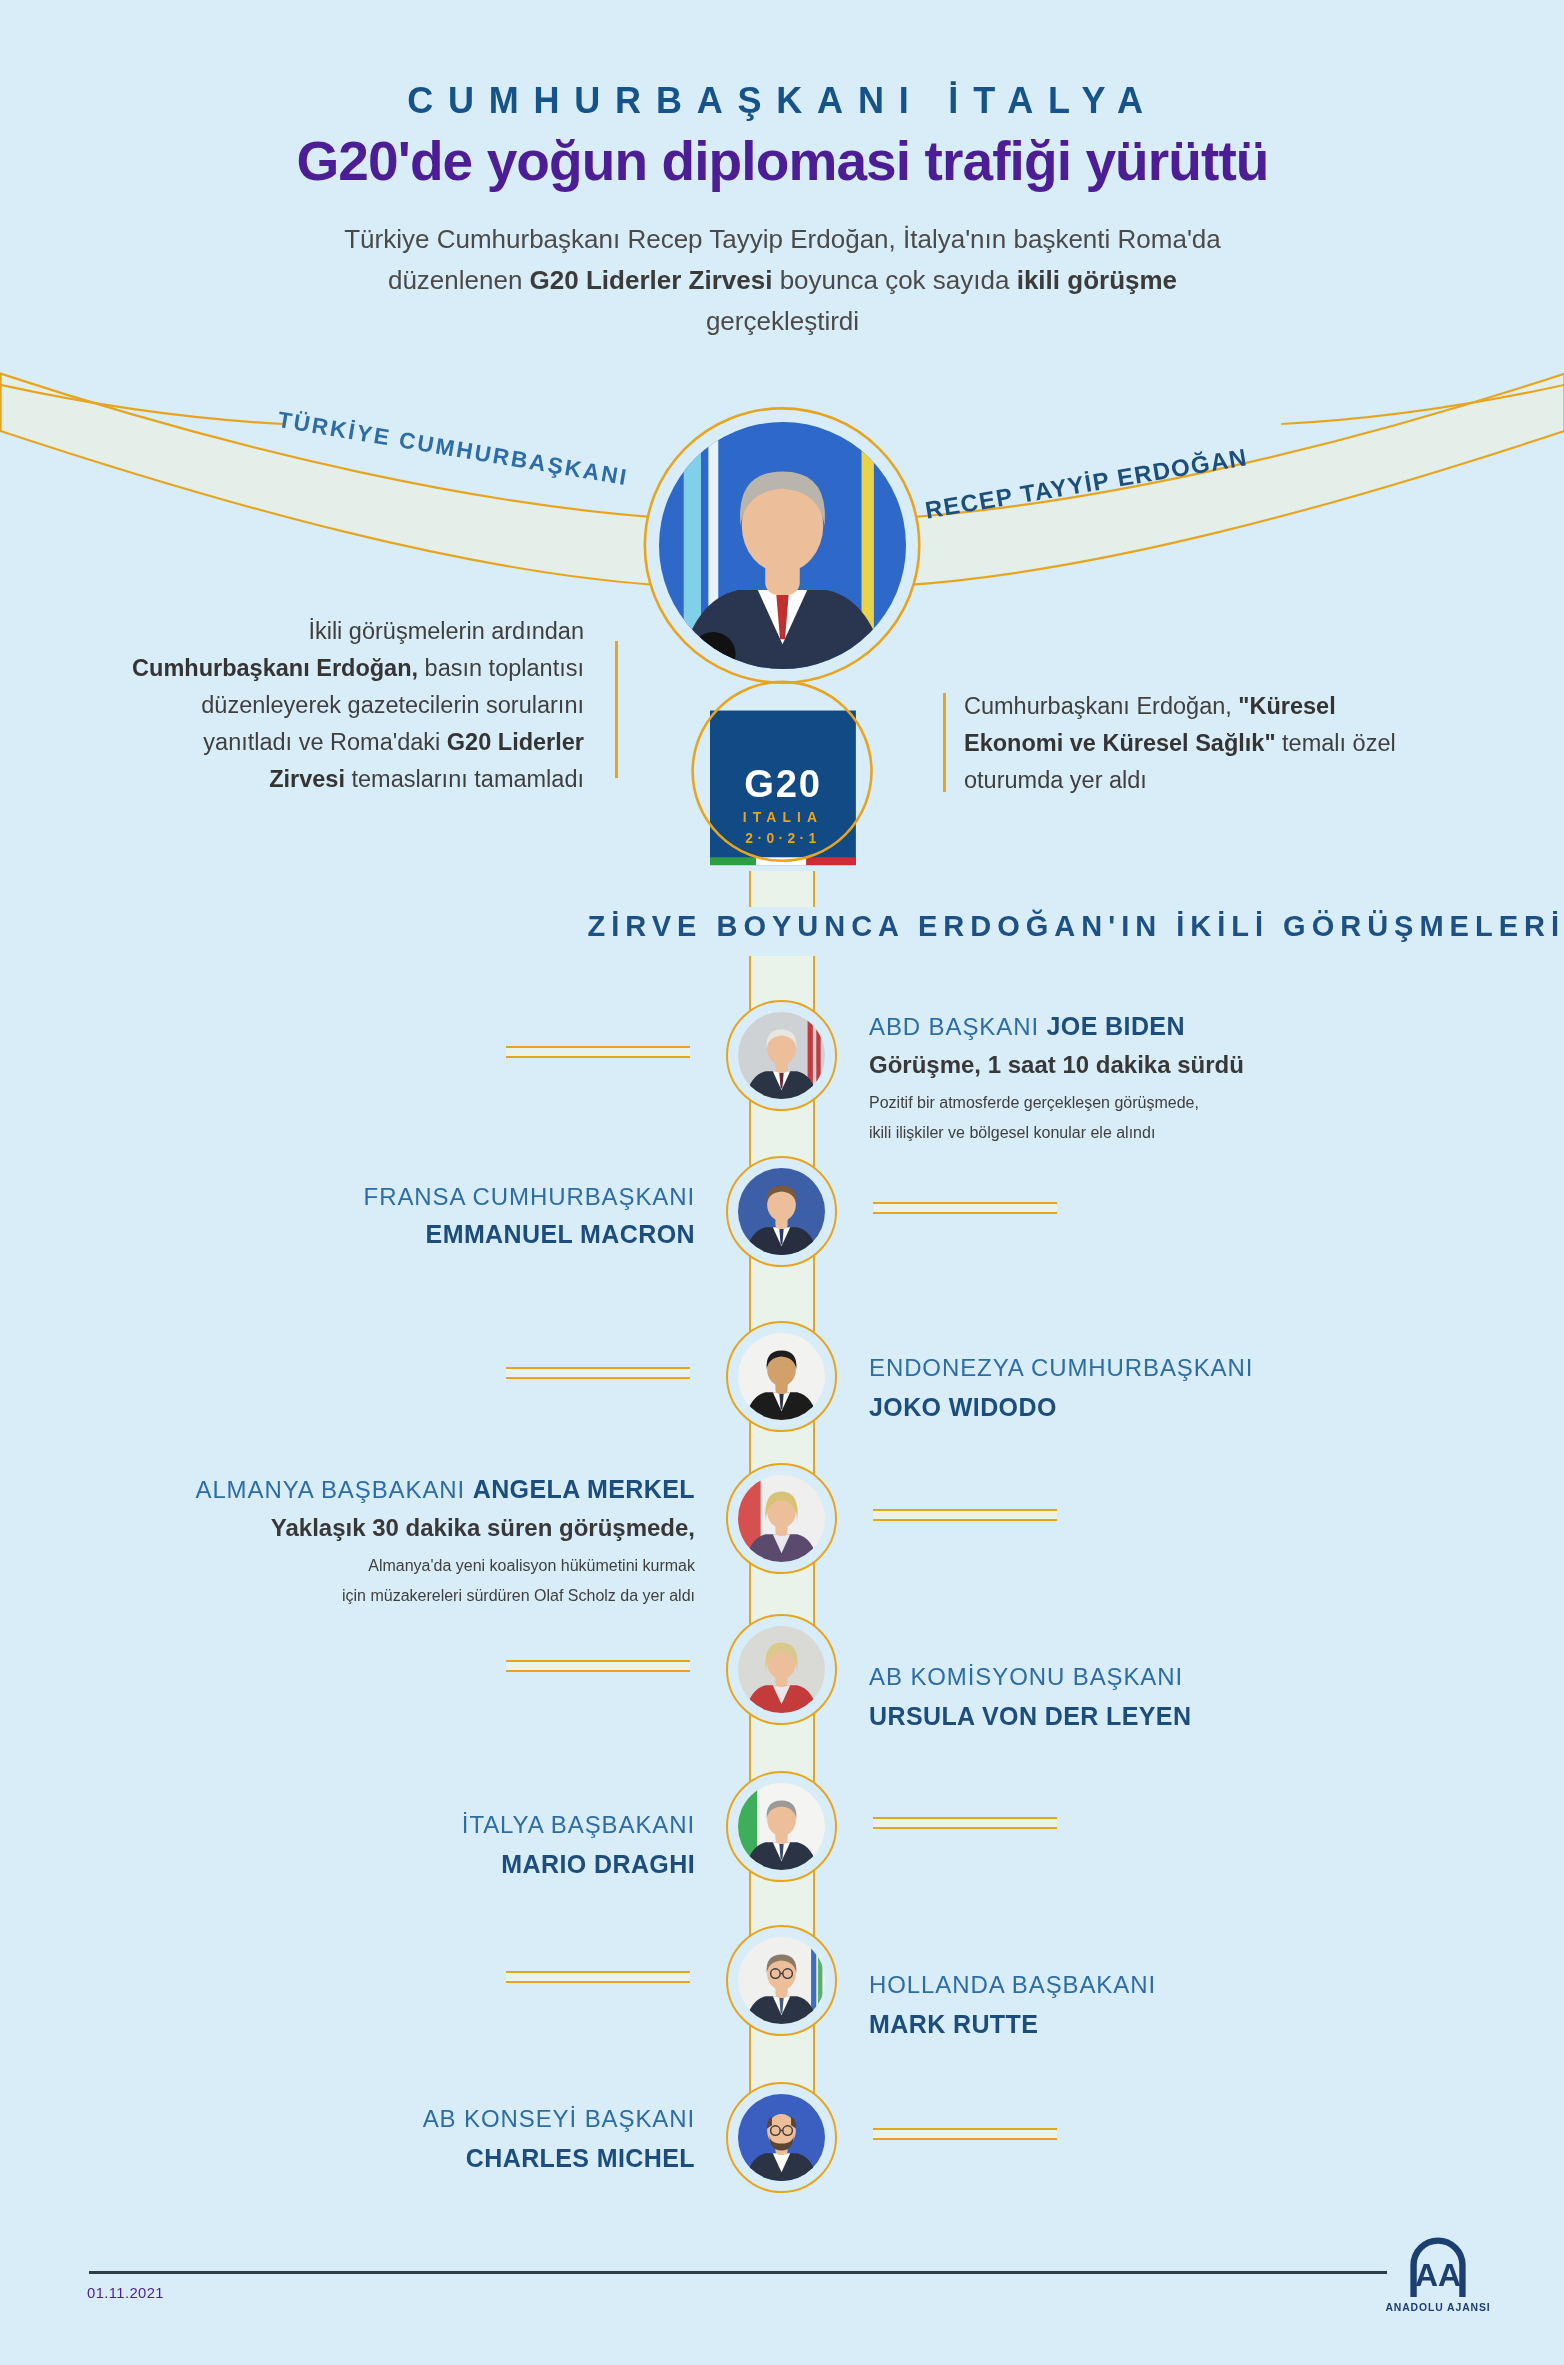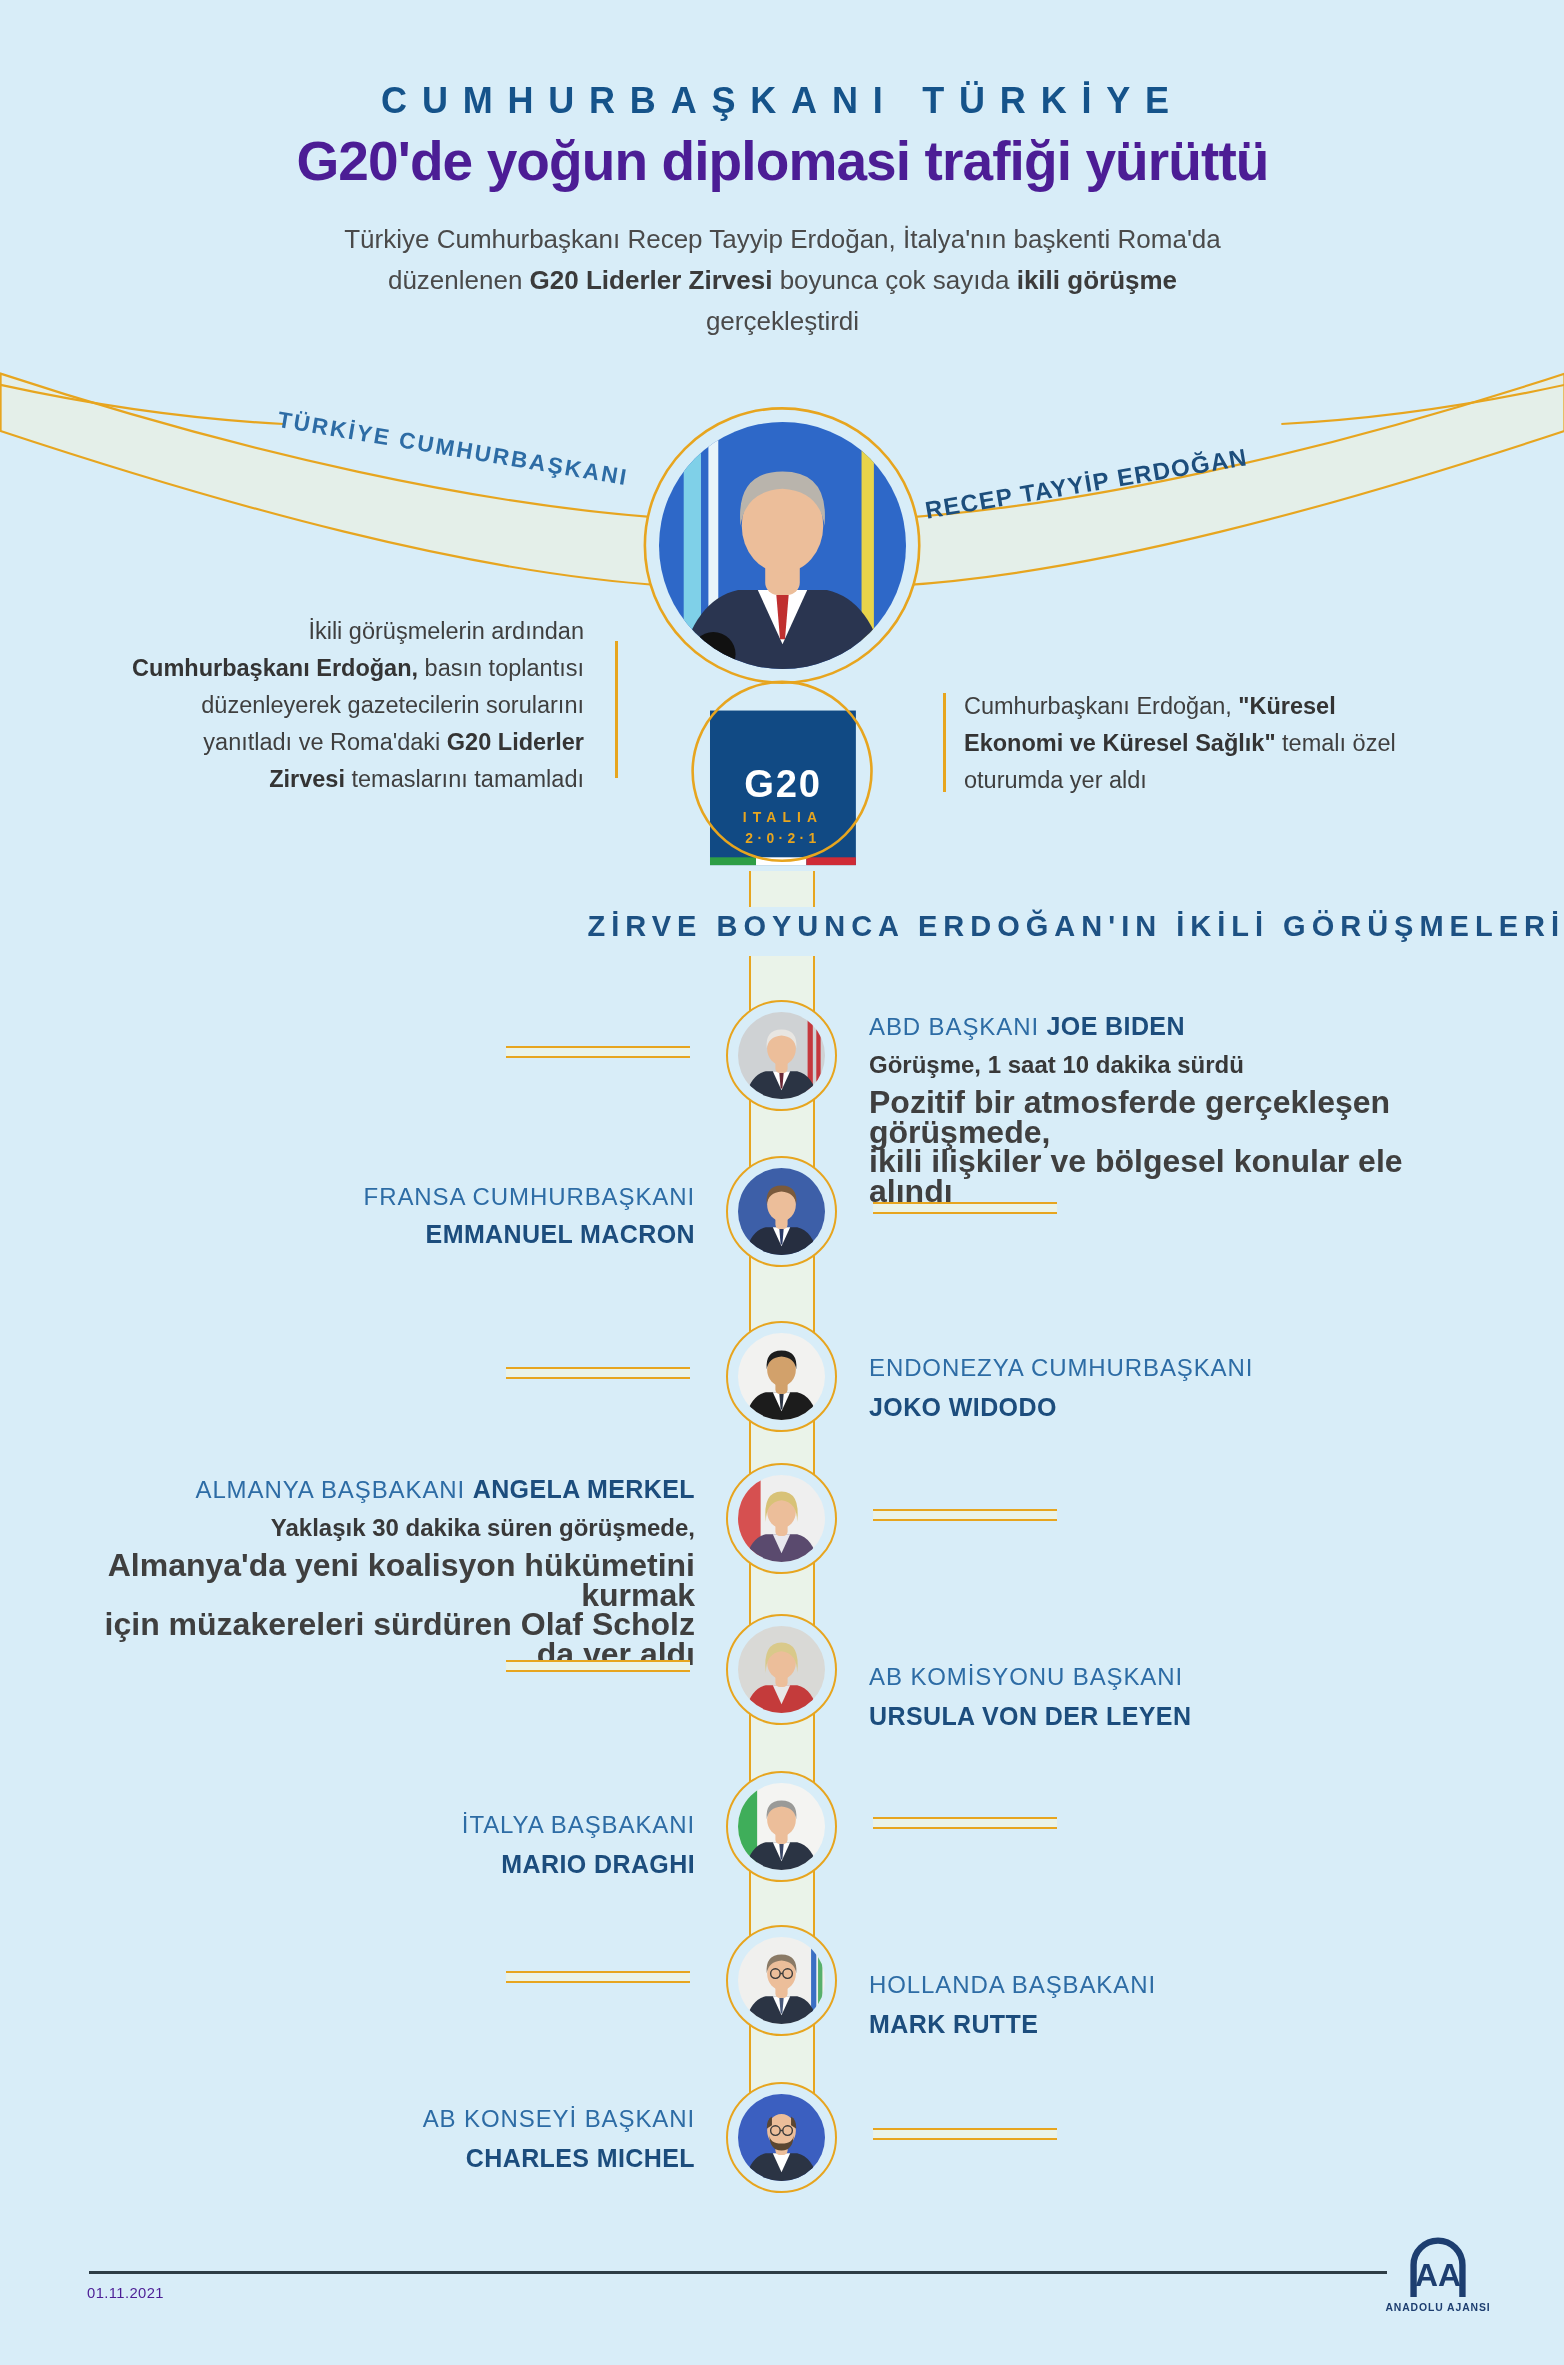--- a/index.html
+++ b/index.html
@@ -75,35 +75,35 @@
     border-radius:50%;overflow:hidden;
   }
   .pphoto svg{width:100%;height:100%;display:block;}
   
   .ltext{width:608px;margin-top:22px;}
   .ltext-right{left:869px;text-align:left;}
   .ltext-left{left:87px;text-align:right;}
   .role{font-size:24px;color:#2d6ca5;letter-spacing:0.9px;font-weight:400;line-height:29.5px;}
   .lname{font-size:25px;color:#1c4d7d;font-weight:700;letter-spacing:0.4px;line-height:29.5px;}
   .lbold{font-size:24px;font-weight:700;color:#383838;line-height:29.5px;}
-  .ldesc{font-size:32px;font-weight:700;color:#3f3f3f;line-height:29.5px;}
+  .ldesc{font-size:16px;font-weight:400;color:#3f3f3f;line-height:29.5px;}
   .mt12{margin-top:10.4px;} .mt10{margin-top:8.7px;}
   
   .footer-line{left:89px;top:2271px;width:1298px;height:2.6px;background:#2e3d46;}
   .footer-date{left:87px;top:2285px;font-size:14.8px;color:#4c1d95;letter-spacing:0.4px;}
   .aa-logo{left:1406px;top:2231px;width:64px;height:68px;}
   .aa-label{left:1364px;top:2302px;width:148px;text-align:center;
     font-size:10.4px;font-weight:700;color:#1d3e70;letter-spacing:0.9px;}
 </style>
 </head>
 <body>
 
 <div class="canvas">
 
-  <div class="abs kicker">CUMHURBAŞKANI TÜRKİYE</div>
+  <div class="abs kicker">CUMHURBAŞKANI İTALYA</div>
   <div class="abs title">G20'de yoğun diplomasi trafiği yürüttü</div>
   <div class="abs subtitle">
     <div>Türkiye Cumhurbaşkanı Recep Tayyip Erdoğan, İtalya'nın başkenti Roma'da</div>
     <div><span>düzenlenen </span><b>G20 Liderler Zirvesi</b><span> boyunca çok sayıda </span><b>ikili görüşme</b></div>
     <div>gerçekleştirdi</div>
   </div>
 
   <svg class="abs" style="left:0;top:358px;" width="1565" height="521" viewBox="0 0 1801 600">
 
     <path d="M0,18 C280,110 560,172 778,185 L766,262 C540,248 260,170 0,84 Z" fill="#e4efe9" stroke="#e7a51f" stroke-width="2.5"></path>

